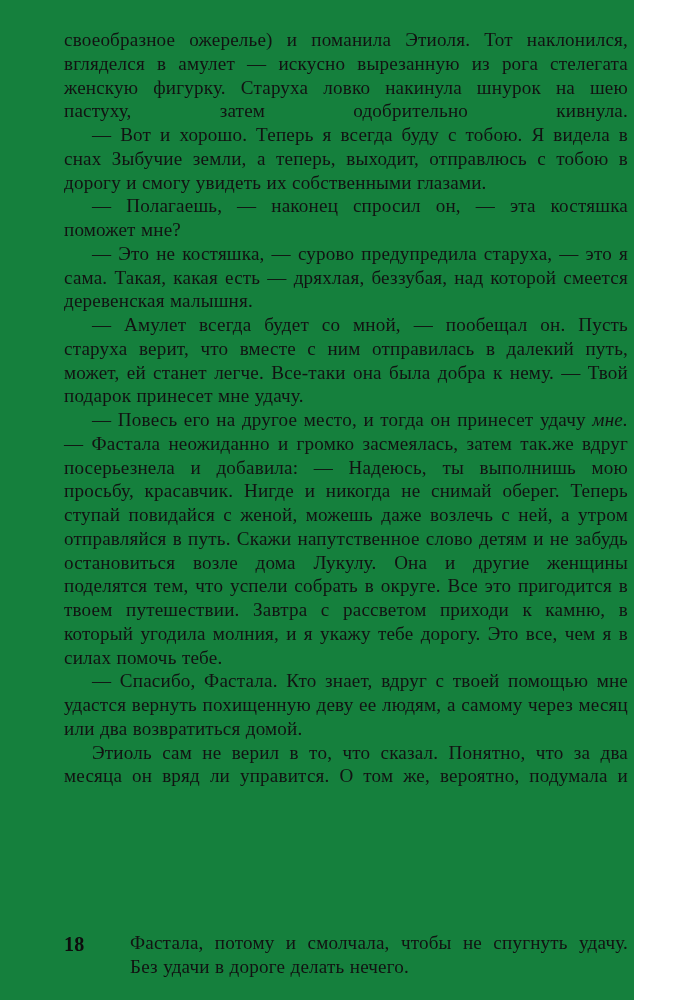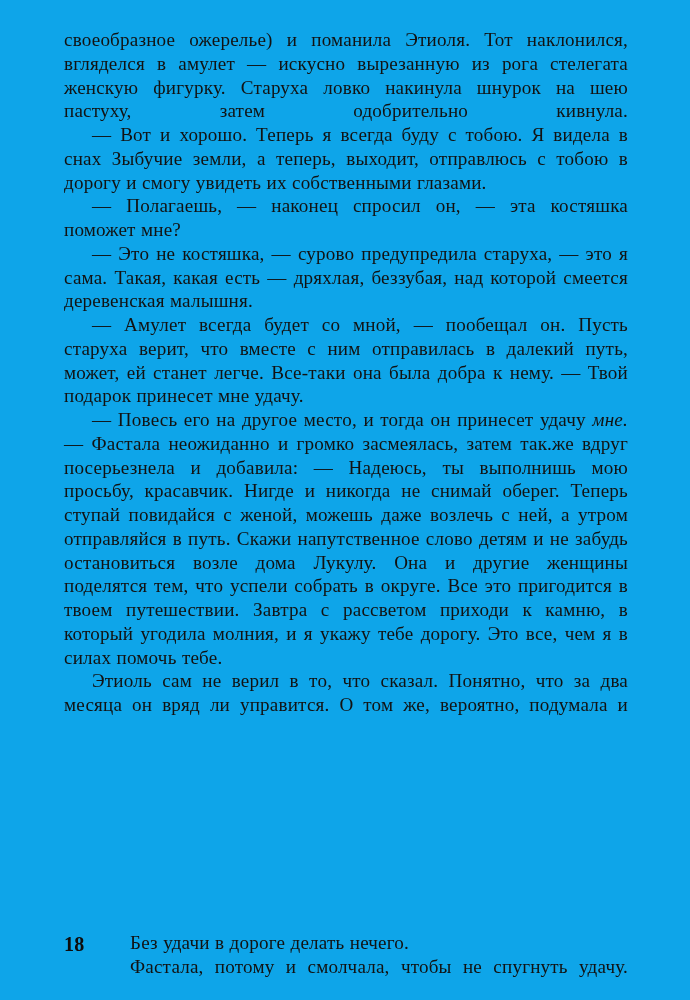--- a/index.html
+++ b/index.html
@@ -3,23 +3,23 @@
 <meta charset="utf-8">
 <style>
   html, body {
     margin: 0;
     padding: 0;
     background: #ffffff;
   }
 
   #page {
     position: relative;
-    width: 690px;
+    width: 634px;
     height: 1000px;
-    background: #0ea5e9;
+    background: #15803d;
     overflow: hidden;
     font-family: "Liberation Serif", "DejaVu Serif", serif;
     color: #121212;
   }
 
   
   #text-column {
     position: absolute;
     left: 64px;
     top: 28px;
@@ -95,25 +95,26 @@
 
     <p class="para">— Полагаешь, — наконец спросил он, — эта костяшка поможет мне?</p>
 
     <p class="para">— Это не костяшка, — сурово предупредила старуха, — это я сама. Такая, какая есть — дряхлая, беззубая, над которой смеется деревенская малышня.</p>
 
 
     <p class="para">— Амулет всегда будет со мной, — пообещал он. Пусть старуха верит, что вместе с ним отправилась в далекий путь, может, ей станет легче. Все-таки она была добра к нему. — Твой подарок принесет мне удачу.</p>
 
     <p class="para"><span>— Повесь его на другое место, и тогда он принесет удачу </span><em class="italic-ref">мне.</em><span> — Фастала неожиданно и громко засмеялась, затем так.же вдруг посерьезнела и добавила: — Надеюсь, ты выполнишь мою просьбу, красавчик. Нигде и никогда не снимай оберег. Теперь ступай повидайся с женой, можешь даже возлечь с ней, а утром отправляйся в путь. Скажи напутственное слово детям и не забудь остановиться возле дома Лукулу. Она и другие женщины поделятся тем, что успели собрать в округе. Все это пригодится в твоем путешествии. Завтра с рассветом приходи к камню, в который угодила молния, и я укажу тебе дорогу. Это все, чем я в силах помочь тебе.</span></p>
 
+    <p class="para">— Спасибо, Фастала. Кто знает, вдруг с твоей помощью мне удастся вернуть похищенную деву ее людям, а самому через месяц или два возвратиться домой.</p>
 
     <p class="para justify-last">Этиоль сам не верил в то, что сказал. Понятно, что за два месяца он вряд ли управится. О том же, вероятно, подумала и</p>
 
   </div>
 
   <div id="final-block">
+    <p class="para justify-last">Фастала, потому и смолчала, чтобы не спугнуть удачу.</p>
     <p class="para no-justify-last">Без удачи в дороге делать нечего.</p>
-    <p class="para justify-last">Фастала, потому и смолчала, чтобы не спугнуть удачу.</p>
   </div>
 
   <div id="folio">18</div>
 
 </div>
 
 </body></html>

